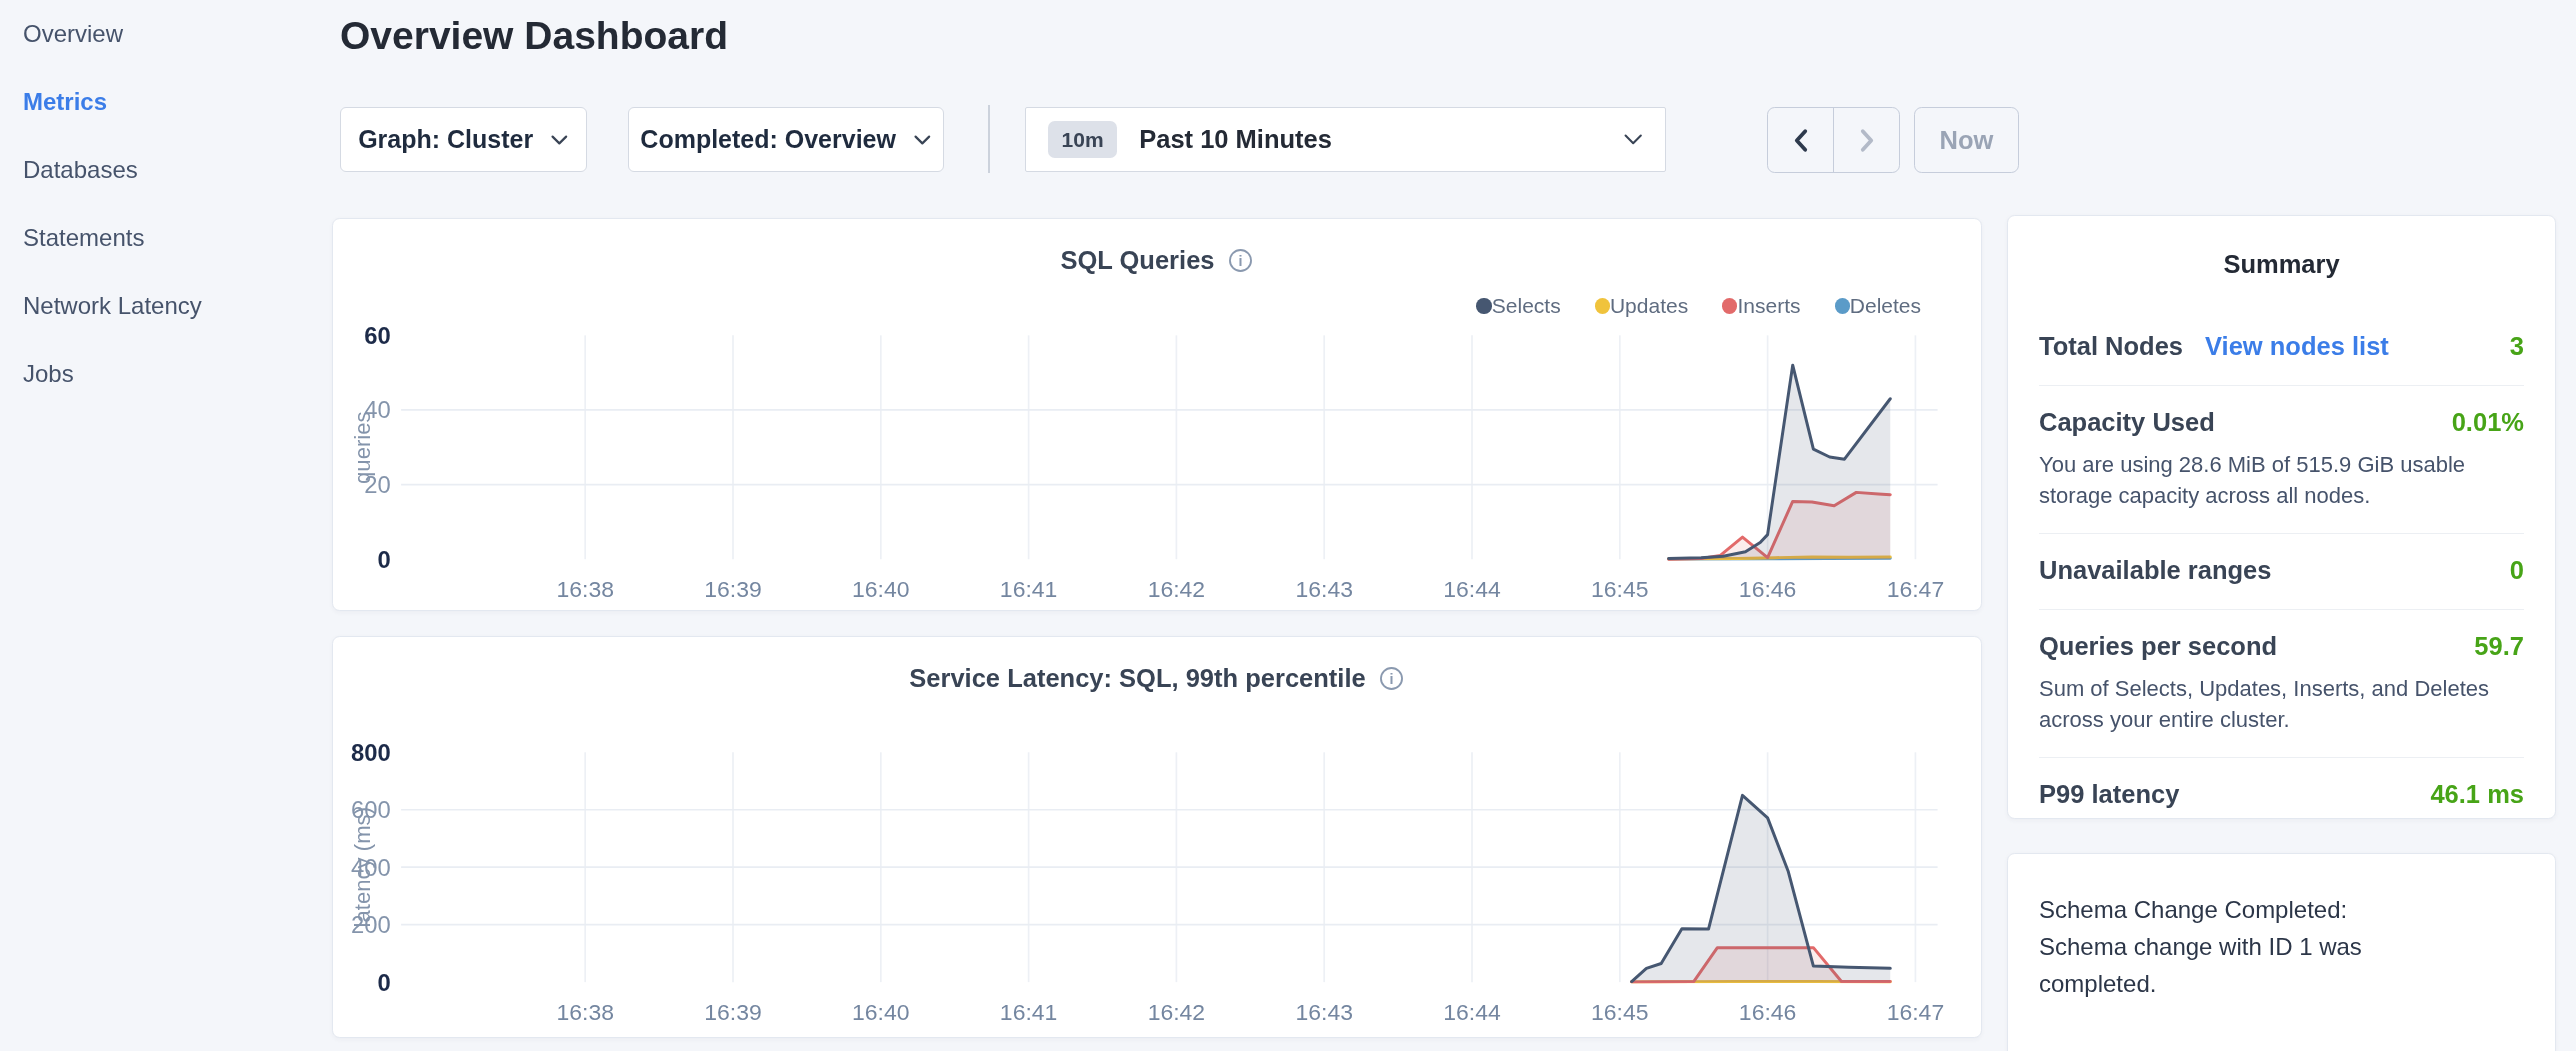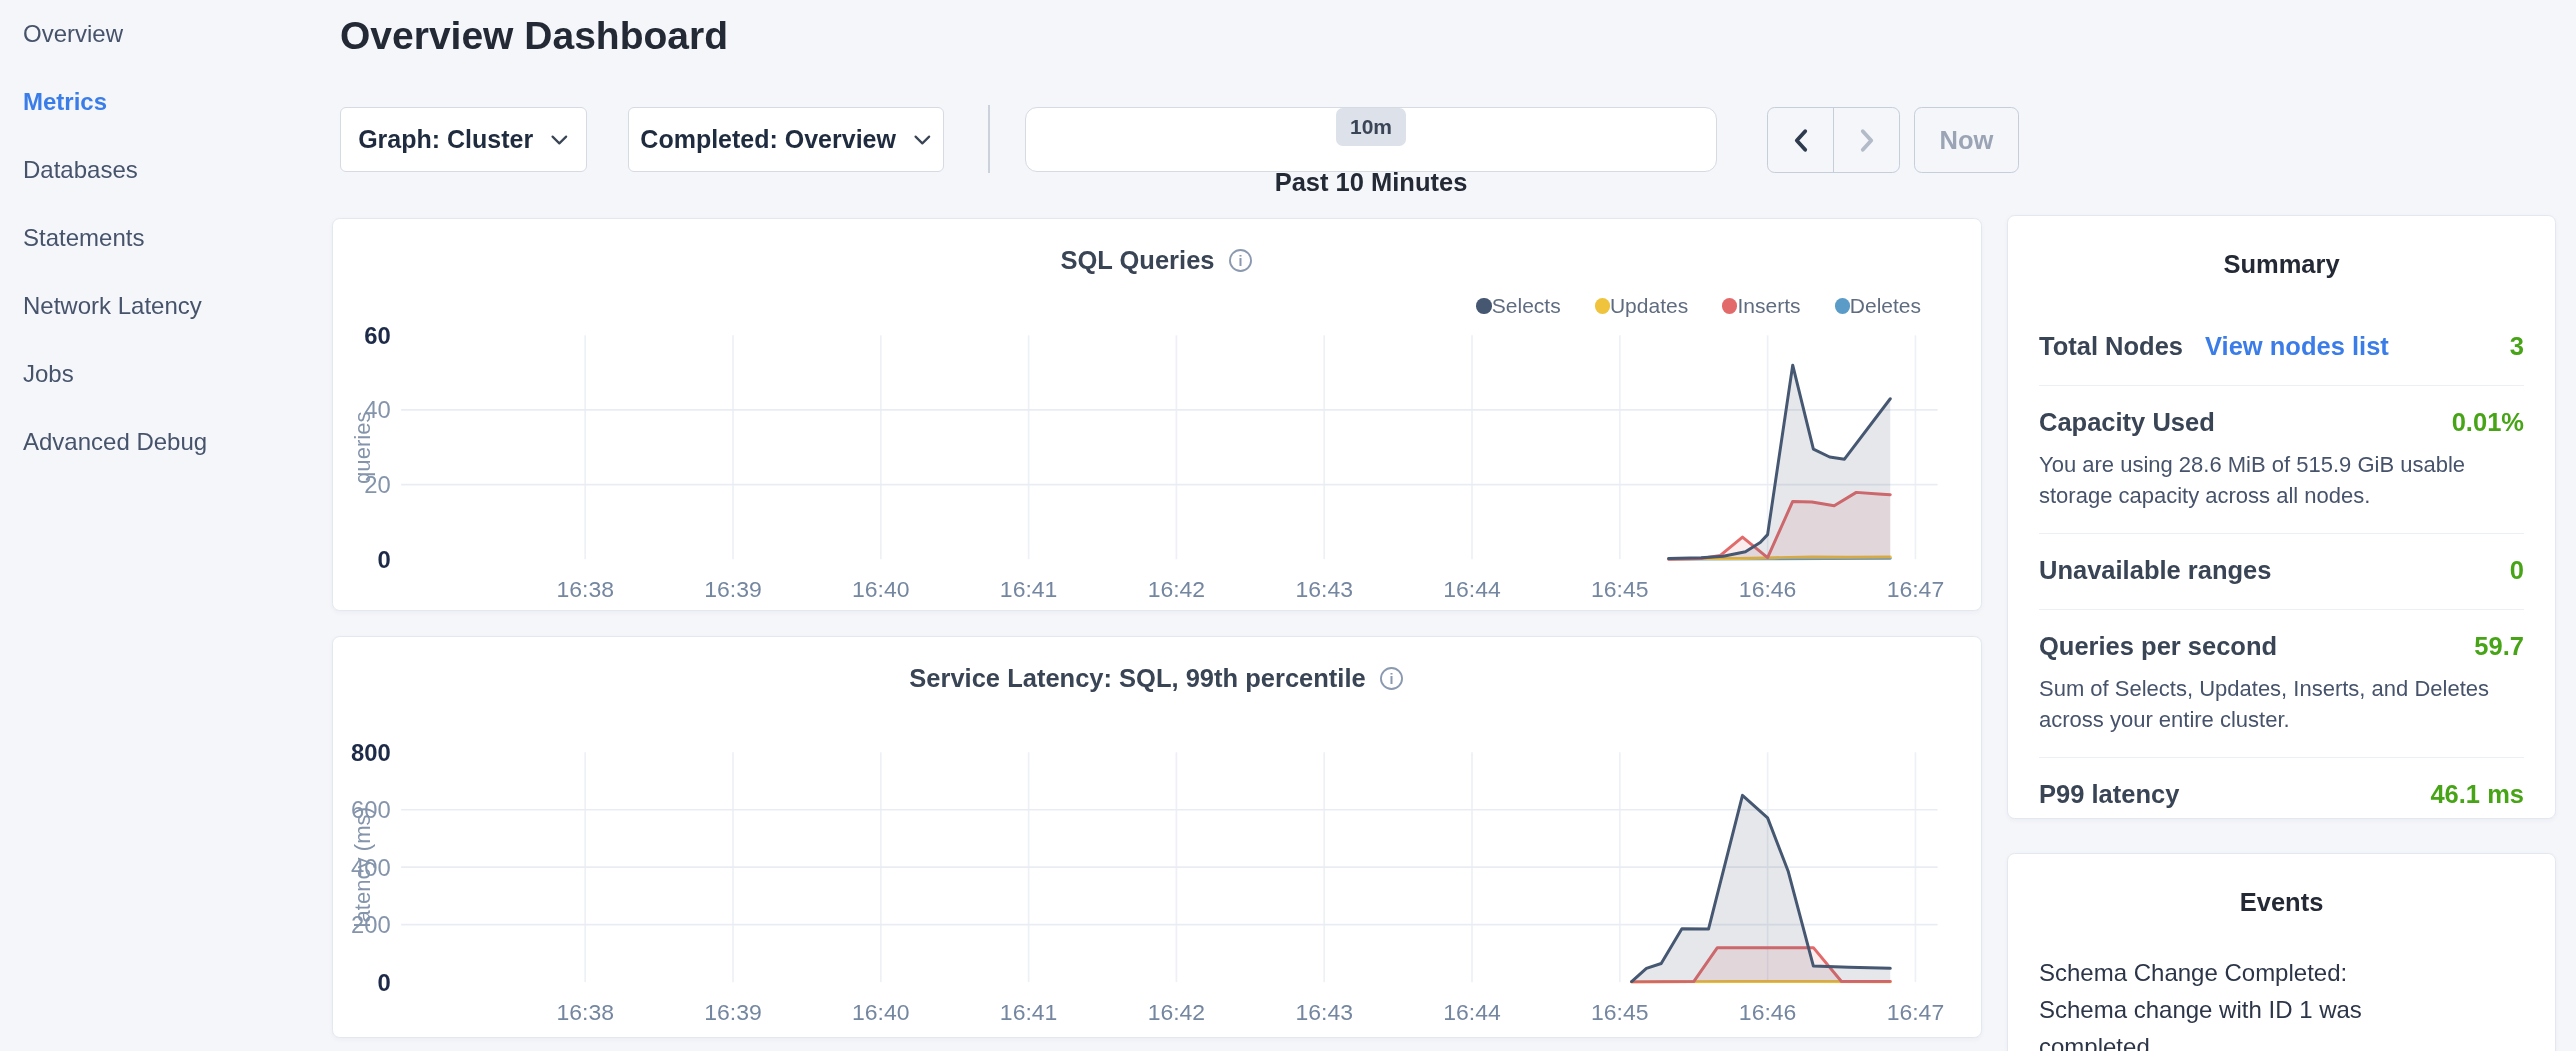--- a/index.html
+++ b/index.html
@@ -10,23 +10,23 @@
   .sidebar{position:absolute;left:0;top:0;width:340px;height:100%;}
   .nav-item{height:68px;line-height:68px;padding-left:23px;font-size:24px;color:#46536b;cursor:pointer;}
   .nav-item.active{color:#3b7de8;font-weight:bold;}
 
   
   .page-title{position:absolute;left:340px;top:10.2px;font-size:39px;font-weight:600;color:#242a35;line-height:51px;}
   .btn{position:absolute;top:107px;height:65px;background:#fff;border:1.7px solid #d5dae3;border-radius:6px;
        display:flex;align-items:center;justify-content:center;gap:17px;
        font-size:25px;font-weight:bold;color:#1f2b3e;box-sizing:border-box;cursor:pointer;}
   .toolbar-divider{position:absolute;left:988px;top:105px;width:1.7px;height:68px;background:#ccd2dc;}
-  .time-picker{position:absolute;left:1025px;top:107px;width:692px;height:65px;background:#fff;
-       border:1.7px solid #d5dae3;border-radius:12px;display:flex;align-items:center;box-sizing:border-box;
-       padding:0 22px;gap:22px;cursor:pointer;flex-direction:column;}
+  .time-picker{position:absolute;left:1025px;top:107px;width:641px;height:65px;background:#fff;
+       border:1.7px solid #d5dae3;border-radius:2px;display:flex;align-items:center;box-sizing:border-box;
+       padding:0 22px;gap:22px;cursor:pointer;}
   .time-badge{background:#dde1e9;border-radius:6.8px;padding:6.8px 13.6px;font-size:21px;font-weight:bold;color:#394455;}
   .time-label{font-size:25.5px;font-weight:bold;color:#242a35;}
   .flex-spacer{flex:1;}
   .nav-arrows{position:absolute;left:1767px;top:107px;height:66px;width:133px;border:1.7px solid #c6cddb;
        border-radius:7.7px;display:flex;box-sizing:border-box;}
   .arrow-cell{flex:1;display:flex;align-items:center;justify-content:center;cursor:pointer;}
   .arrow-cell:first-child{border-right:1.7px solid #c6cddb;}
   .now-btn{position:absolute;left:1914px;top:107px;width:105px;height:66px;border:1.7px solid #c6cddb;
        border-radius:7.7px;display:flex;align-items:center;justify-content:center;font-size:25.5px;font-weight:bold;
        color:#9aa4b5;box-sizing:border-box;cursor:default;}
@@ -70,21 +70,20 @@
 <div class="app">
 
   <div class="sidebar">
     <div>
         <div class="nav-item">Overview</div>
         <div class="nav-item active">Metrics</div>
         <div class="nav-item">Databases</div>
         <div class="nav-item">Statements</div>
         <div class="nav-item">Network Latency</div>
         <div class="nav-item">Jobs</div>
-        <div class="nav-item">Advanced Debug</div>
       </div>
   </div>
 
   <div class="page-title">Overview Dashboard</div>
 
   <div class="btn" style="left:340px;width:247px;">
     <span>Graph: Cluster</span>
     <svg width="18.7" height="12" viewBox="0 0 22 14">
       <path d="M3 3 L11 11 L19 3" fill="none" stroke="#394455" stroke-width="2.6" stroke-linecap="round" stroke-linejoin="round"></path>
     </svg>
@@ -260,21 +259,20 @@
         <div class="sum-row">
           <div class="sum-head">
             <span class="sum-label">P99 latency</span>
             <span class="sum-value">46.1 ms</span>
           </div>
         </div>
       </div>
   </div>
 
   <div class="card" id="events-card">
-    <div class="panel-title">Events</div>
     <div>
         <div class="event-item">
           <div class="event-text">Schema Change Completed: Schema change with ID 1 was completed.</div>
         </div>
       </div>
   </div>
 
 </div>
 
 

